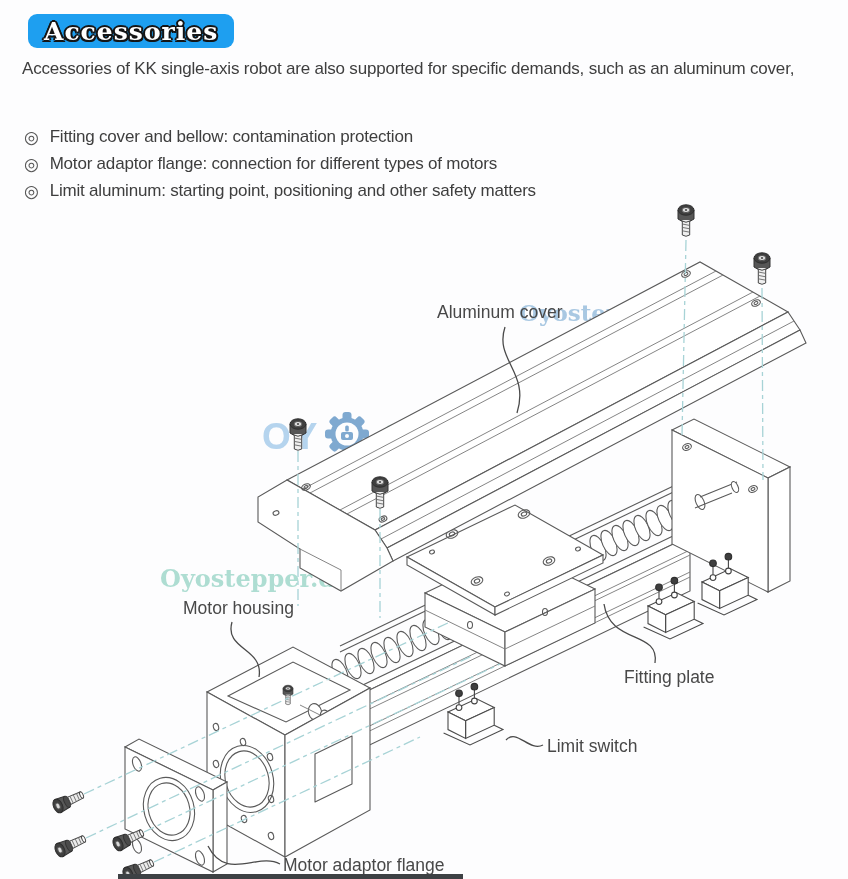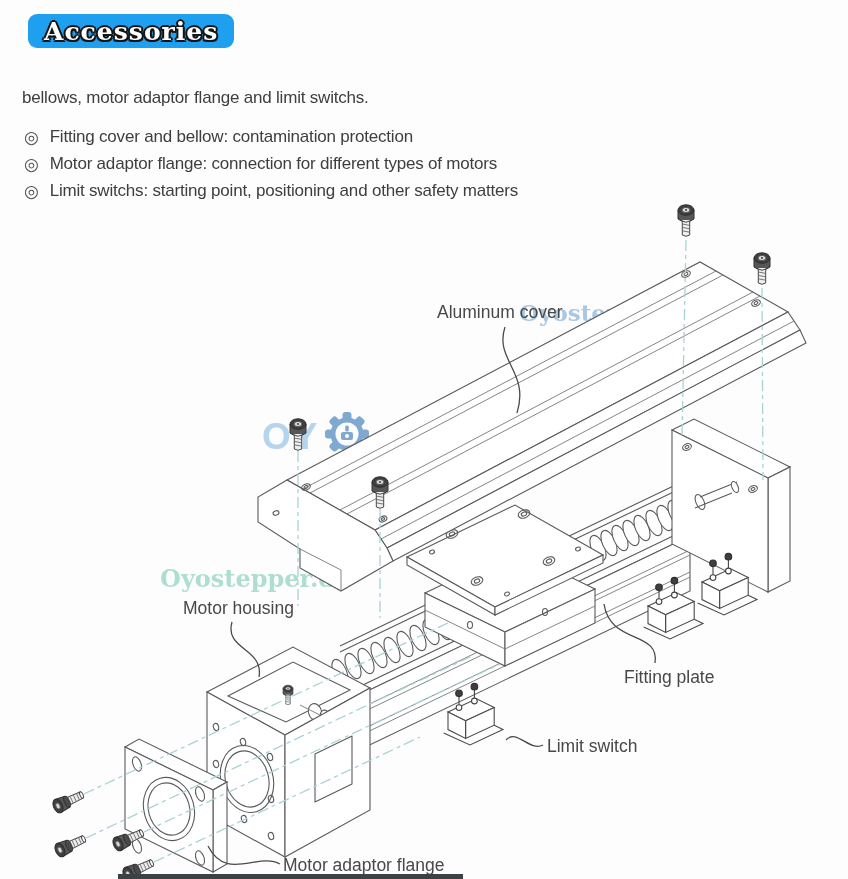--- a/index.html
+++ b/index.html
@@ -29,33 +29,33 @@
 </style>
 </head>
 <body>
 
 <div class="page">
 
   <div class="badge">
     <span>Accessories</span>
   </div>
 
-  <div class="intro il2">bellows, motor adaptor flange and limit switchs.</div>
+  <div class="intro il1">Accessories of KK single-axis robot are also supported for specific demands, such as an aluminum cover,</div>
 
   <div class="bullet bl1">
     <span class="bicon">◎</span>
     <span>Fitting  cover and bellow: contamination protection</span>
   </div>
   <div class="bullet bl2">
     <span class="bicon">◎</span>
     <span>Motor adaptor flange: connection for different types of motors</span>
   </div>
   <div class="bullet bl3">
     <span class="bicon">◎</span>
-    <span>Limit switchs: starting point, positioning and other safety matters</span>
+    <span>Limit aluminum: starting point, positioning and other safety matters</span>
   </div>
 
   <svg class="diagram" width="848" height="879" viewBox="0 0 848 879">
 
     <defs>
       <g id="screw-v">
         <path d="M-8,4 L-8,13 Q0,19 8,13 L8,4" fill="#565656" stroke="#333" stroke-width="1"></path>
         <ellipse cx="0" cy="4" rx="8" ry="5.2" fill="#3f3f3f" stroke="#2e2e2e"></ellipse>
         <ellipse cx="0" cy="4" rx="4" ry="2.6" fill="#d9d9d9" stroke="#555"></ellipse>
         <circle cx="0" cy="4" r="1" fill="#3f3f3f"></circle>

